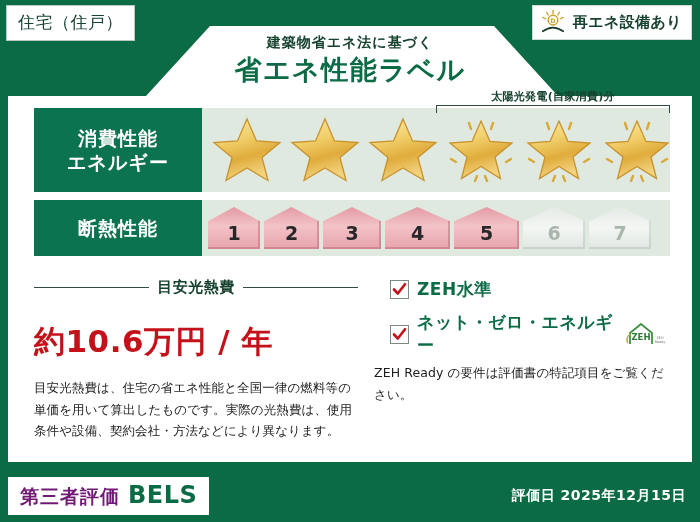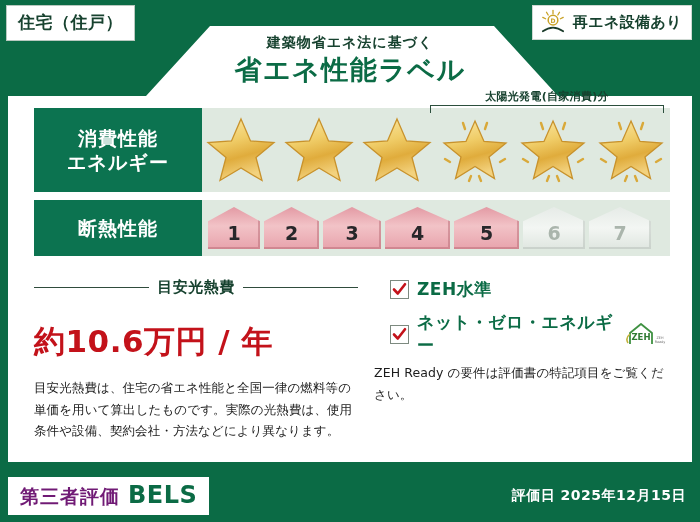--- a/index.html
+++ b/index.html
@@ -16,21 +16,21 @@
     background: #0b6b45;
     overflow: hidden;
   }
 
   
   .cat-tag {
     position: absolute; left: 6px; top: 5px;
     background: #ffffff;
     border: 1px solid #b9c9c0;
     padding: 5px 11px 6px 11px;
-    font-size: 17px; font-weight: bold;
+    font-size: 17px; font-weight: normal;
     color: #17422f; letter-spacing: .5px;
     z-index: 30;
   }
 
   
   .renew-badge {
     position: absolute; right: 8px; top: 5px;
     background: #ffffff;
     border: 1px solid #cfd9d3;
     padding: 3px 9px 4px 6px;
@@ -103,21 +103,21 @@
     padding: 6px 0;
     text-align: center;
   }
   .perf-row .rowbody {
     flex: 1 1 auto; position: relative;
     display: flex; align-items: center;
   }
 
   
   .row-energy { height: 84px; }
-  .row-energy .rowbody { }
+  .row-energy .rowbody { padding-left: 6px; }
   .stars-wrap { display: flex; align-items: center; position: relative; width: 100%; }
   .star-cell {
     position: relative;
     width: 78px; height: 74px;
     display: flex; align-items: center; justify-content: center;
     flex: 0 0 78px;
   }
   .star-svg { width: 74px; height: 70px; display:block; }
 
   

